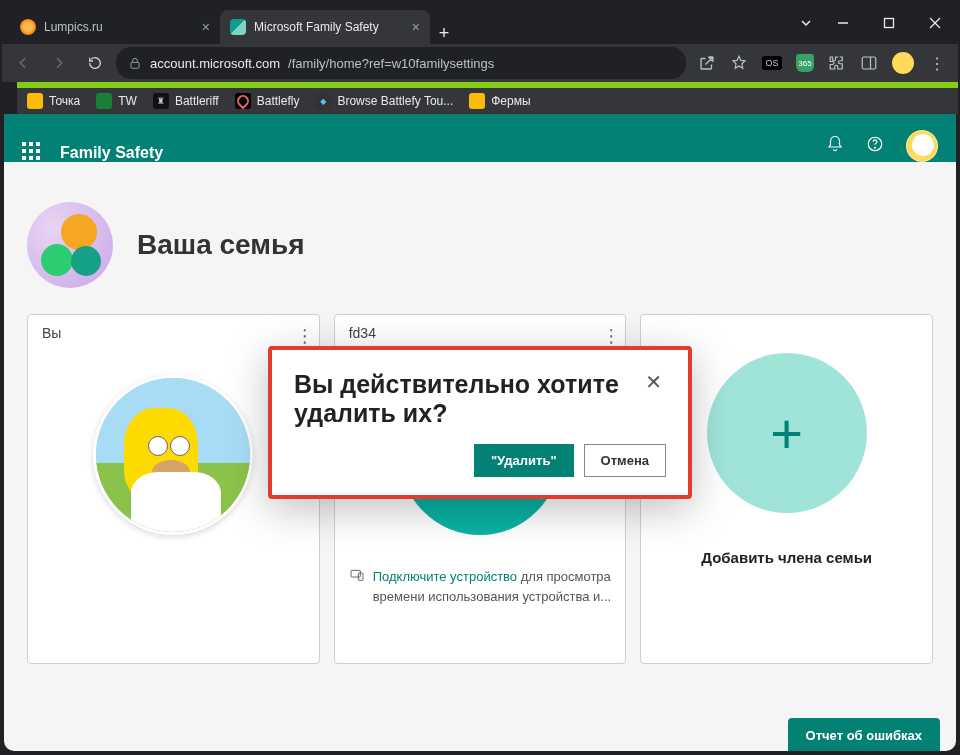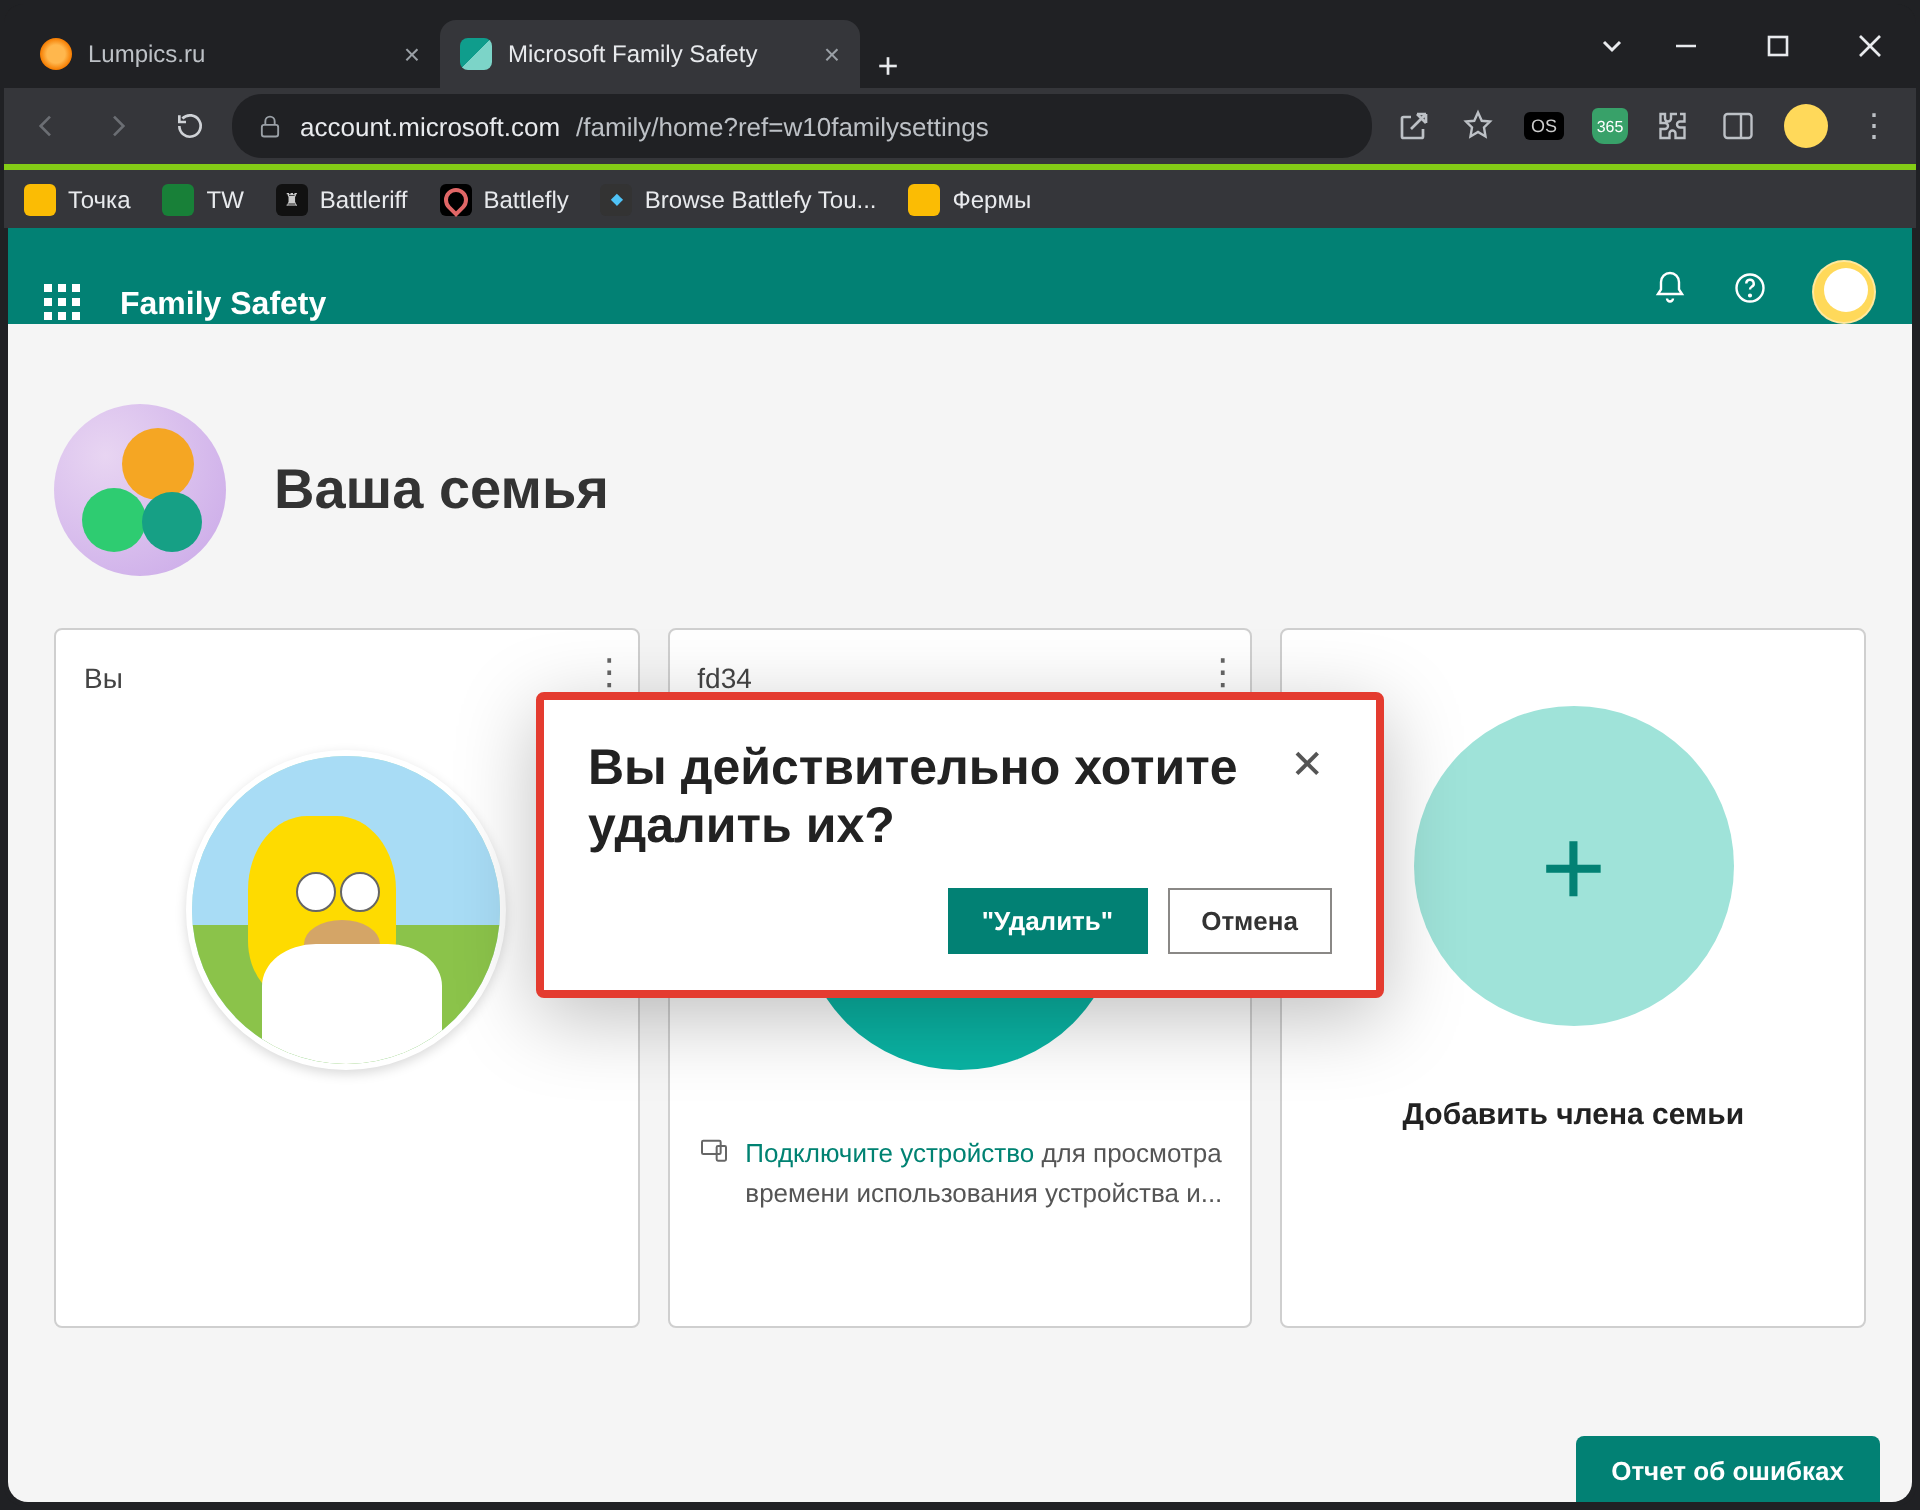--- a/index.html
+++ b/index.html
@@ -30,21 +30,21 @@
   .addr .lock { width: 14px; height: 14px; }
   .addr .lock svg { stroke: #9aa0a6; fill: none; stroke-width: 1.6; }
   .addr .domain { color: #e8eaed; }
   .ext-icons { display: flex; align-items: center; gap: 14px; padding: 0 6px; }
   .ext-icons .icon { width: 18px; height: 18px; display:flex; align-items:center; justify-content:center; }
   .ext-green { width: 20px; height: 18px; background: #38a169; border-radius: 3px 3px 6px 6px; display:flex; align-items:flex-end; justify-content:center; color:#fff; font-size:8px; }
   .avatar-sm { width: 22px; height: 22px; border-radius: 50%; background: #ffd95a; }
   .ext-menu { color:#bdc1c6; font-size:16px; }
 
   
-  .bookbar { height: 32px; background: #35363a; border-top: 3px solid #84cc16; display: flex; align-items: center; padding: 0 10px; gap: 16px; }
+  .bookbar { height: 32px; background: #35363a; border-top: 6px solid #84cc16; display: flex; align-items: center; padding: 0 10px; gap: 16px; margin-left: 15px; }
   .bm { display: flex; align-items: center; gap: 6px; color: #e8eaed; font-size: 12px; }
   .bm-icon { width: 16px; height: 16px; border-radius: 3px; }
   .ico-yellow { background: #fbbc04; }
   .ico-green { background: #188038; }
   .ico-dark { background: #111; display:flex; align-items:center; justify-content:center; color:#ccc; font-size:9px;}
   .ico-red { background: #000; display:flex; align-items:center; justify-content:center; }
   .ico-red::after { content:""; width:8px; height:8px; border:2px solid #e06666; border-radius:50% 50% 50% 0; transform:rotate(-45deg);}
   .ico-img { background:#333; display:flex; align-items:center; justify-content:center; color:#4fc3f7; font-size:8px;}
 
   
@@ -65,21 +65,21 @@
   .fam-header { display:flex; align-items:center; gap:24px; width:906px; margin-bottom:26px; }
   .fam-avatar { width:86px; height:86px; border-radius:50%; background: radial-gradient(circle at 30% 30%, #e8d5f2, #c9a7e8); position:relative; overflow:hidden;}
   .bear { position:absolute; border-radius:50%; }
   .bear1{ width:36px;height:36px;background:#f5a623;top:12px;left:34px;}
   .bear2{ width:32px;height:32px;background:#2ecc71;top:42px;left:14px;}
   .bear3{ width:30px;height:30px;background:#16a085;top:44px;left:44px;}
   .fam-title { font-size:28px; font-weight:600; color:#333; }
 
   .cards { display:flex; gap:14px; width:906px; }
   .card { flex:1; height:350px; border:1px solid #cfcfcf; border-radius:4px; background:#fff; display:flex; flex-direction:column; }
-  .card-head { display:flex; align-items:flex-end; justify-content:space-between; padding:10px 6px 10px 14px; color:#444; font-size:14px; }
+  .card-head { display:flex; align-items:flex-start; justify-content:space-between; padding:10px 6px 10px 14px; color:#444; font-size:14px; }
   .card-head .dots { font-size:18px; color:#666; letter-spacing:-1px; }
   .card-body { flex:1; display:flex; flex-direction:column; align-items:center; padding:18px 14px; }
   .big-avatar { width:160px; height:160px; border-radius:50%; overflow:hidden; position:relative; background:#a7e4d3; border:3px solid #fff; box-shadow:0 2px 6px rgba(0,0,0,.15);}
   .homer-sky{position:absolute;inset:0;background:linear-gradient(#a8dcf5 55%, #8bc34a 55%);}
   .homer-head{position:absolute;width:74px;height:92px;background:#fedb00;border-radius:40% 40% 32% 32%;left:28px;top:30px;}
   .homer-body{position:absolute;width:90px;height:70px;background:#fff;border-radius:30% 30% 0 0;left:35px;bottom:-10px;}
   .homer-eye{position:absolute;width:20px;height:20px;background:#fff;border-radius:50%;border:1px solid #666;}
   .homer-eye.e1{top:58px;left:52px;} .homer-eye.e2{top:58px;left:74px;}
   .homer-mouth{position:absolute;width:38px;height:24px;background:#d4a567;border-radius:50%;top:82px;left:56px;}
   .org-text{ margin-top:36px; font-size:15px; font-weight:600; color:#222; text-align:center;}

